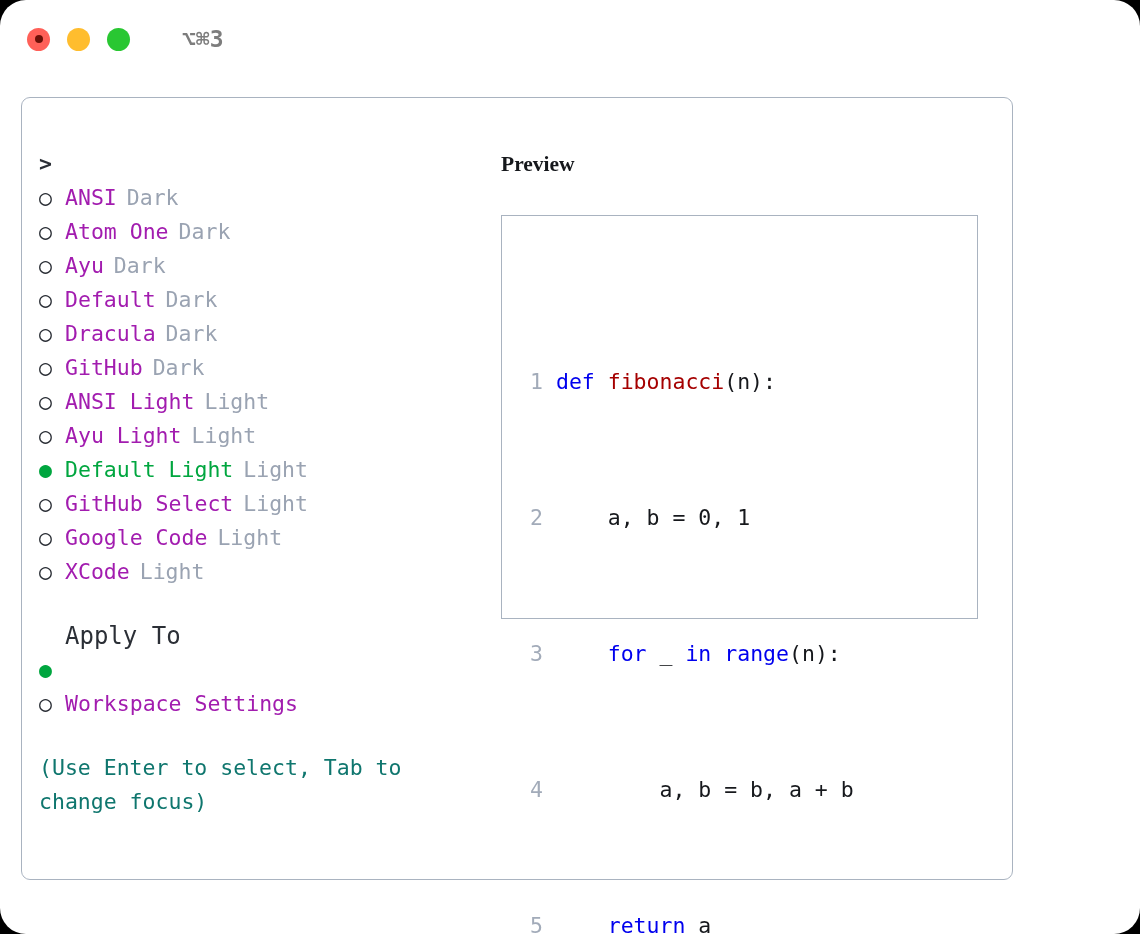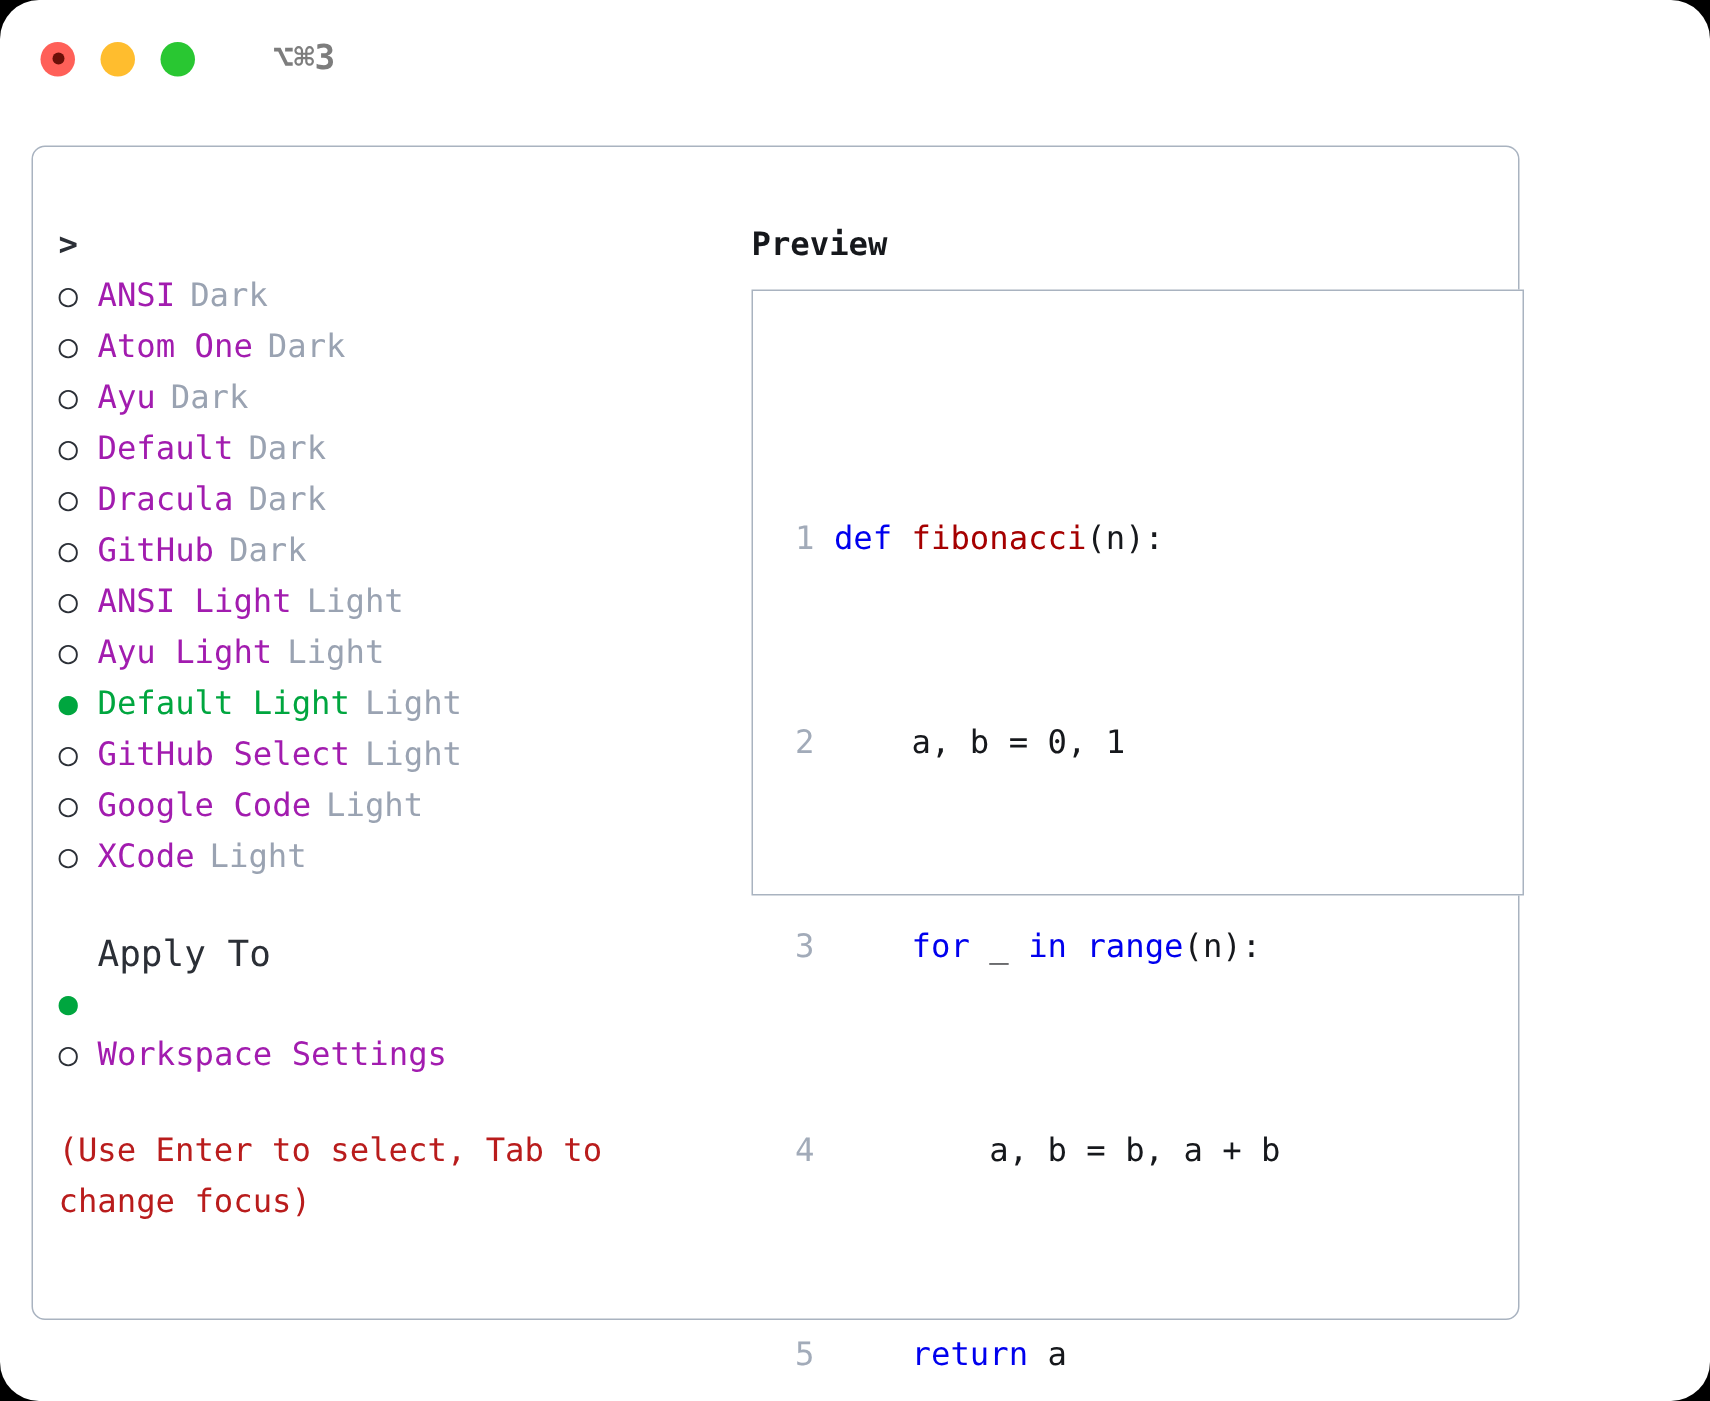--- a/index.html
+++ b/index.html
@@ -116,43 +116,44 @@
   .tag {
     color: #9AA3B2;
     margin-left: 10px;
   }
   .section-head {
     color: #2B2F36;
     font-size: 24px;
   }
   .spacer-28 { height: 30px; }
   .hint {
-    color: #b91c1c;
+    color: #0f766e;
     font-size: 21.5px;
     line-height: 34px;
     width: 404px;
     word-spacing: 0px;
   }
 
   
   .right-col {
     position: absolute;
     left: 479px;
     top: 49px;
     width: 500px;
   }
   .preview-title {
     font-size: 21.5px;
     font-weight: bold;
     color: #16181C;
     line-height: 34px;
+    font-family: Liberation Serif, serif;
   }
   .preview-box {
-    margin-top: 12px;
-    width: 515px;
+    margin-top: 34px;
+    width: 477px;
     height: 404px;
     border: 1.5px solid #A9B3C0;
     box-sizing: border-box;
     background: #ffffff;
     position: relative;
   }
   .code {
     position: absolute;
     left: 15px;
     top: 47px;

